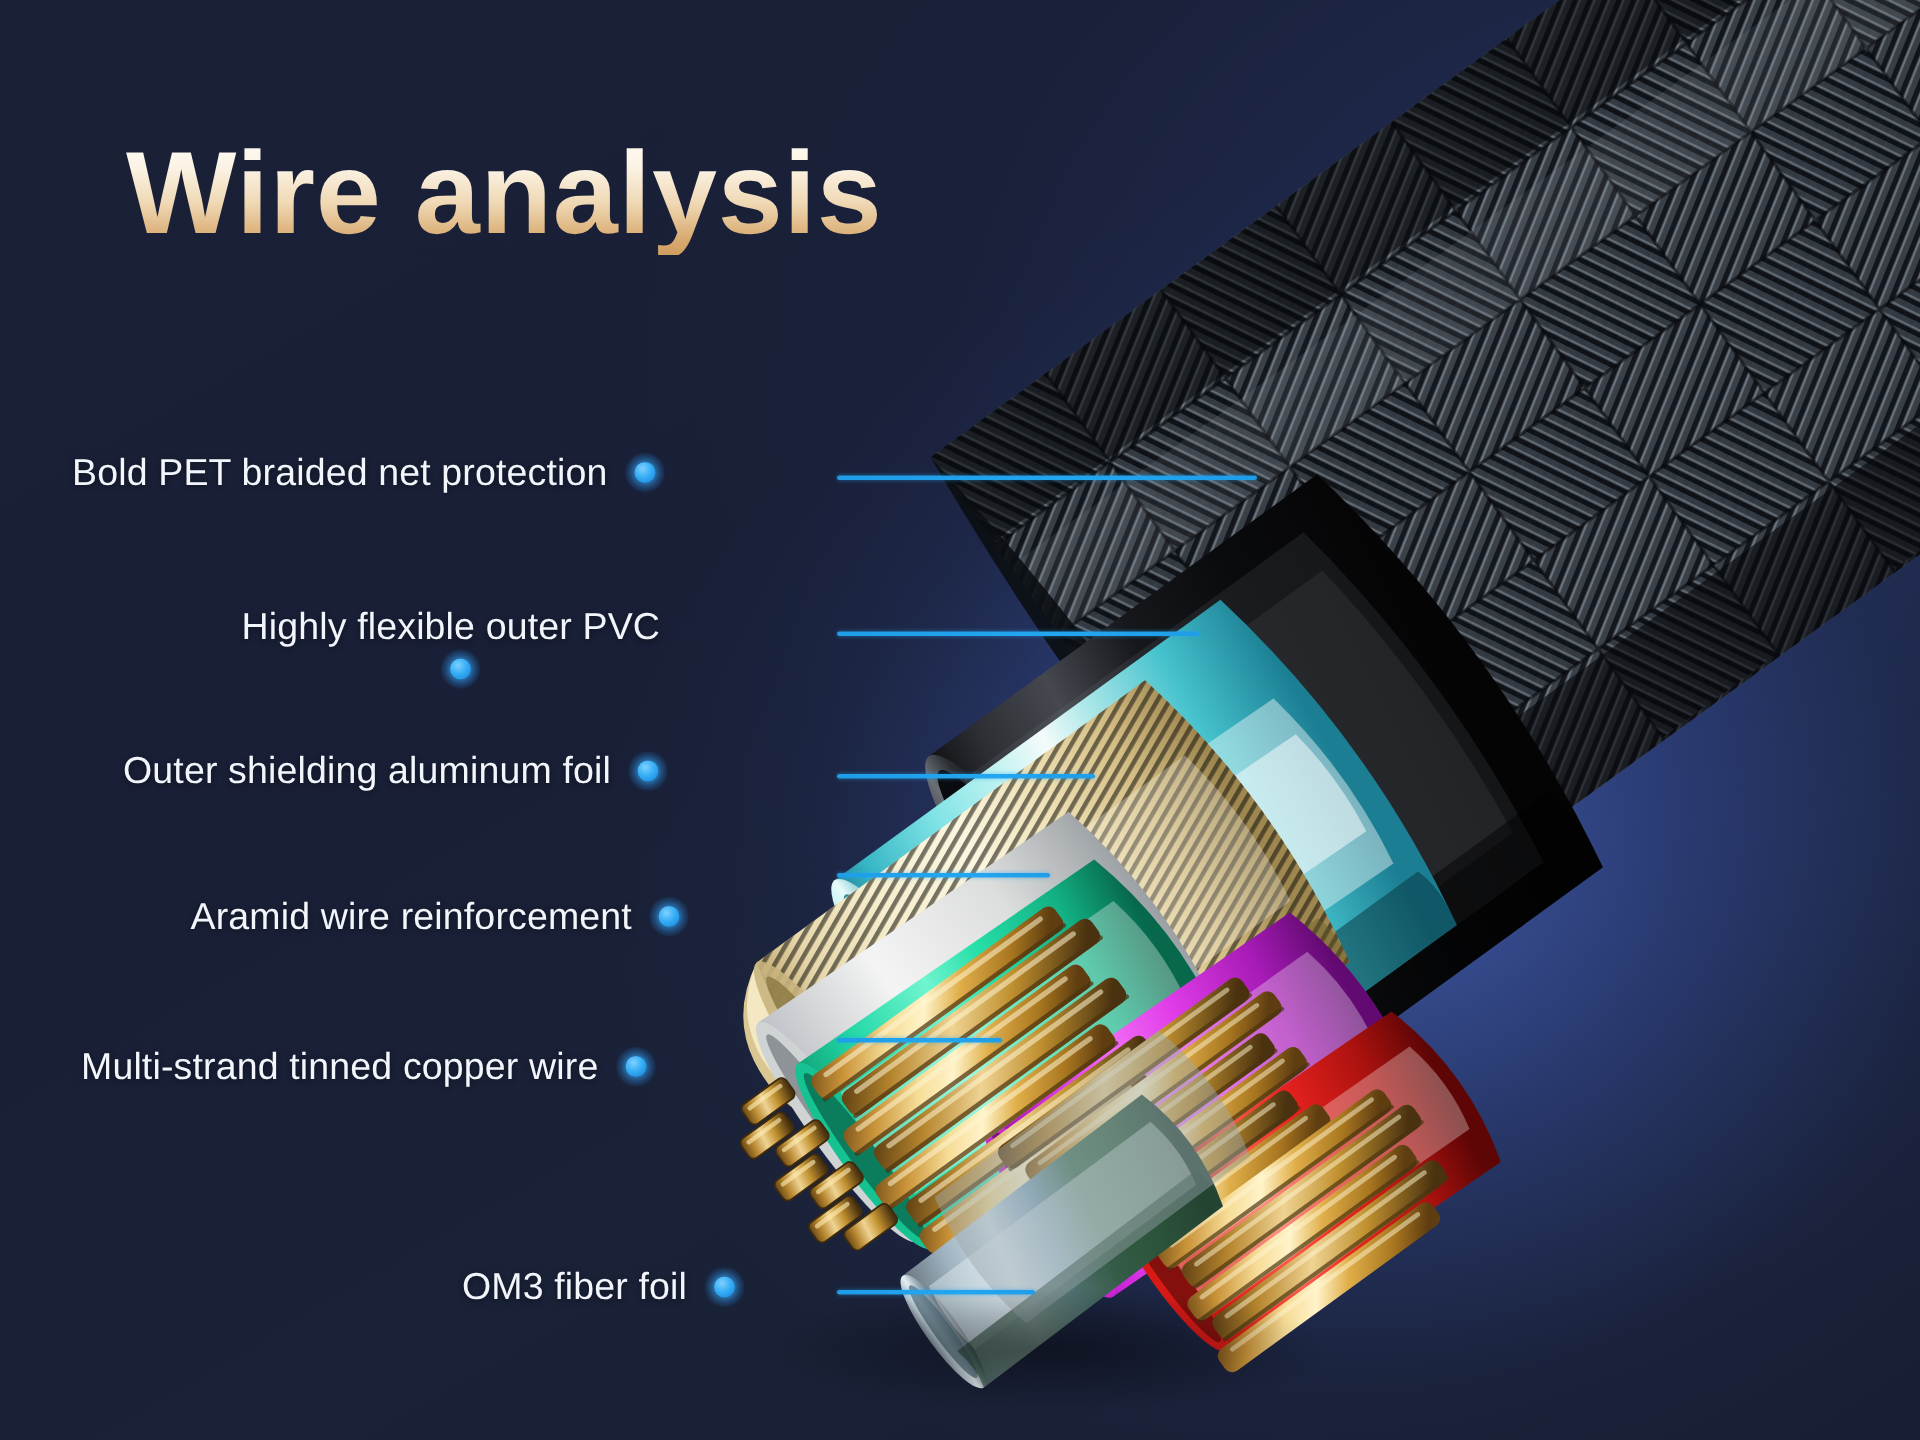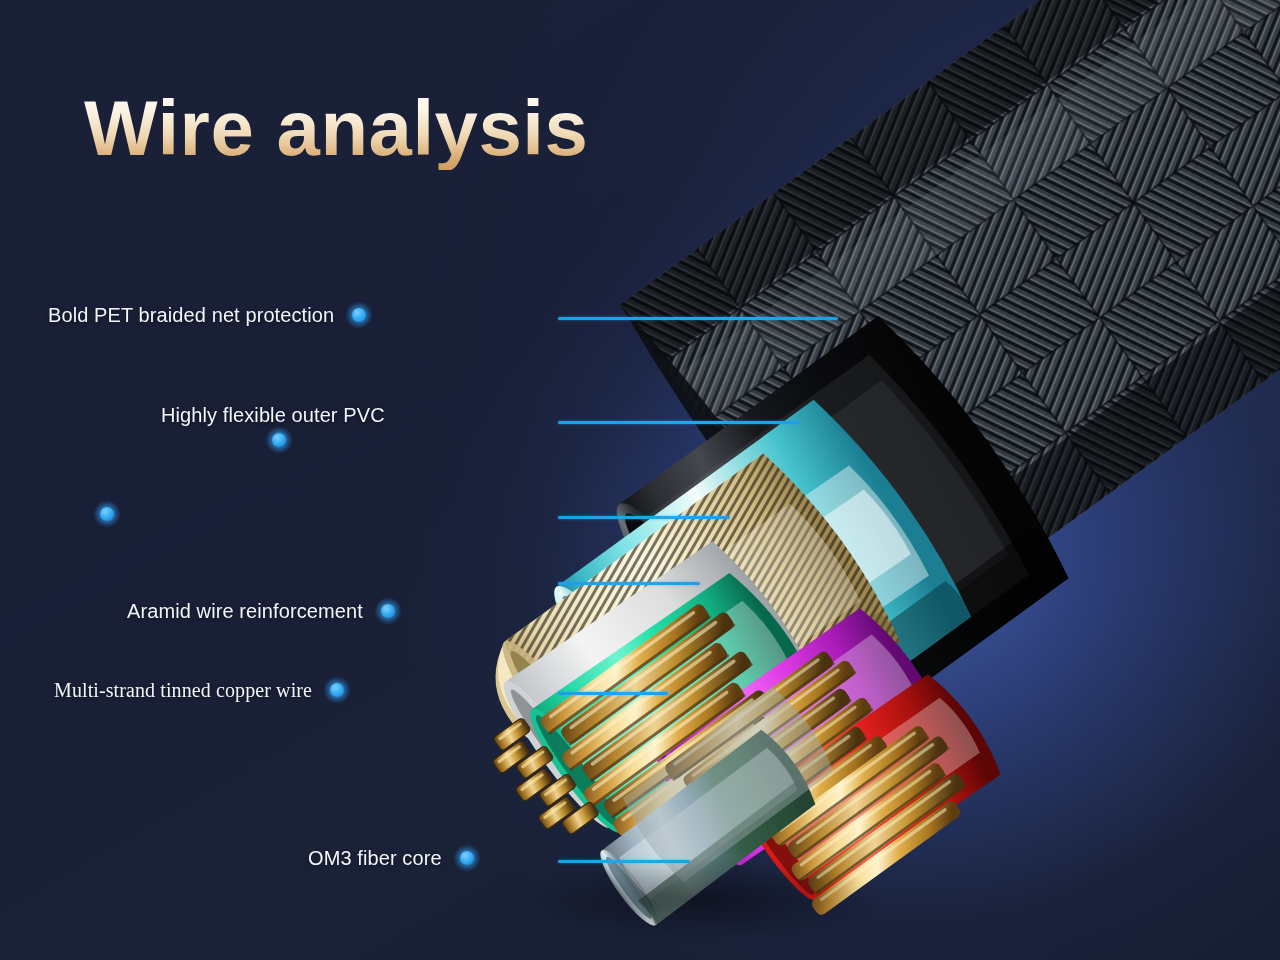--- a/index.html
+++ b/index.html
@@ -31,21 +31,21 @@
 
   
   .callout{
     position:absolute;
     display:flex; align-items:center;
     white-space:nowrap;
     height:30px;
   }
   .callout .lbl{
     color:#f2f5fb;
-    font-size:20px;
+    font-size:25px;
     font-weight:400;
     letter-spacing:0.1px;
     text-shadow:0 1px 4px rgba(0,0,0,0.45);
   }
   .dot{
     position:relative;
     width:26px; height:26px;
     margin-left:12px;
     flex:0 0 26px;
   }
@@ -478,32 +478,33 @@
         <span class="lbl">Bold PET braided net protection</span>
         <span class="dot"></span>
       </div>
       <div class="lead" style="left: 558px; top: 420.5px; width: 242px; transform: rotate(0deg);"></div>
       <div class="callout" style="left: 161px; top: 404px; flex-direction: column;">
         <span class="lbl">Highly flexible outer PVC</span>
         <span class="dot"></span>
       </div>
       <div class="lead" style="left: 558px; top: 515.5px; width: 172px; transform: rotate(0deg);"></div>
       <div class="callout" style="left: 82px; top: 499px;">
+        <span class="lbl">Outer shielding aluminum foil</span>
         <span class="dot"></span>
       </div>
       <div class="lead" style="left: 558px; top: 581.5px; width: 142px; transform: rotate(0deg);"></div>
       <div class="callout" style="left: 127px; top: 565px; margin-top: 31px;">
         <span class="lbl">Aramid wire reinforcement</span>
         <span class="dot"></span>
       </div>
       <div class="lead" style="left: 558px; top: 691.5px; width: 110px; transform: rotate(0deg);"></div>
-      <div class="callout" style="left: 54px; top: 675px; font-family: Liberation Serif, serif;">
+      <div class="callout" style="left: 54px; top: 696px;">
         <span class="lbl">Multi-strand tinned copper wire</span>
         <span class="dot"></span>
       </div>
       <div class="lead" style="left: 558px; top: 859.5px; width: 132px; transform: rotate(0deg);"></div>
       <div class="callout" style="left: 308px; top: 843px;">
-        <span class="lbl">OM3 fiber core</span>
+        <span class="lbl">OM3 fiber foil</span>
         <span class="dot"></span>
       </div>
     </div>
 
 </div>
 
 </body></html>

